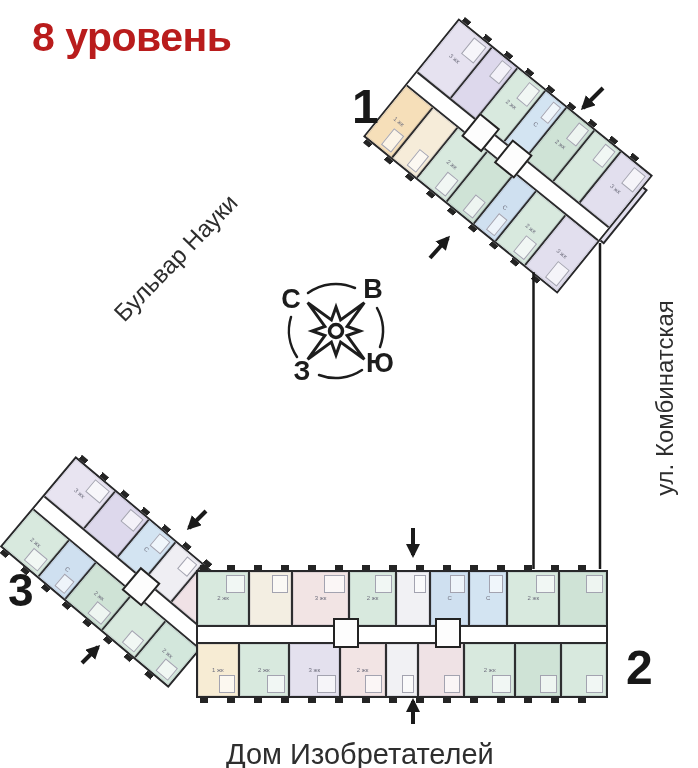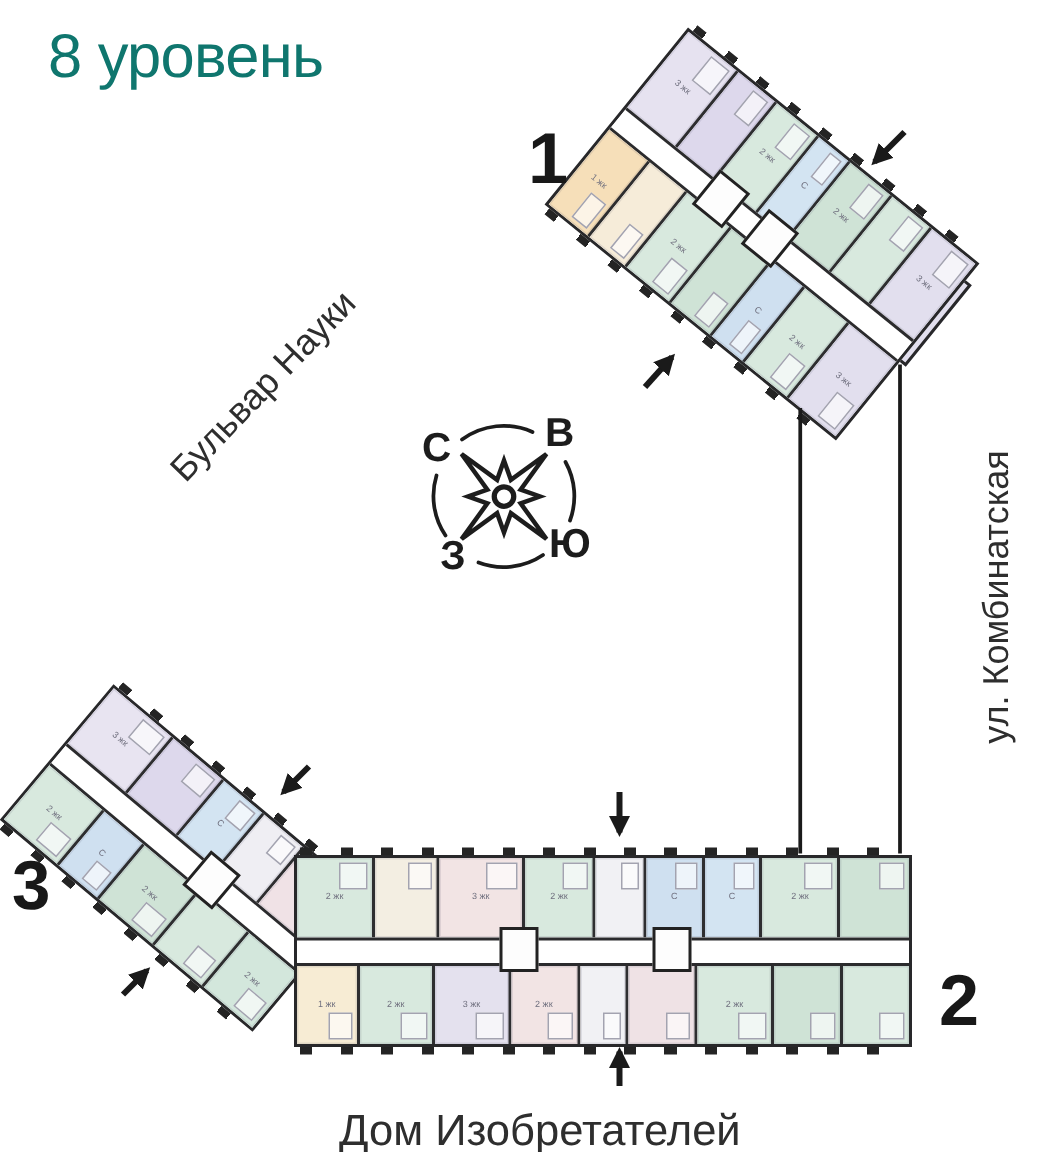--- a/index.html
+++ b/index.html
@@ -1,21 +1,21 @@
 <!DOCTYPE html>
 <html><head>
 <meta charset="utf-8">
 <style>
   html,body{margin:0;padding:0;background:#fff;}
   #canvas{position:relative;width:698px;height:768px;background:#ffffff;overflow:hidden;
           font-family:"Liberation Sans", sans-serif;}
 
   
-  .page-title{position:absolute;left:32px;top:14px;font-size:41px;font-weight:400;
-              color:#0f766e;letter-spacing:-0.5px;z-index:6;}
+  .page-title{position:absolute;left:32px;top:14px;font-size:41px;font-weight:700;
+              color:#b91c1c;letter-spacing:-0.5px;z-index:6;}
   .street{position:absolute;color:#2e2e2e;z-index:6;white-space:nowrap;}
   .street-left{left:76px;top:244px;width:200px;text-align:center;font-size:24px;
                transform:rotate(-46deg);}
   .street-right{left:545px;top:384px;width:240px;text-align:center;font-size:24px;
                 transform:rotate(-90deg);}
   .street-bottom{left:226px;top:738px;width:280px;text-align:left;font-size:29px;}
   .courtyard{left:309px;top:419px;width:120px;text-align:center;font-size:27px;}
   .bldg-num{position:absolute;font-weight:700;color:#181818;z-index:6;}
   #num1{left:352px;top:79px;font-size:48px;}
   #num2{left:626px;top:640px;font-size:48px;}

